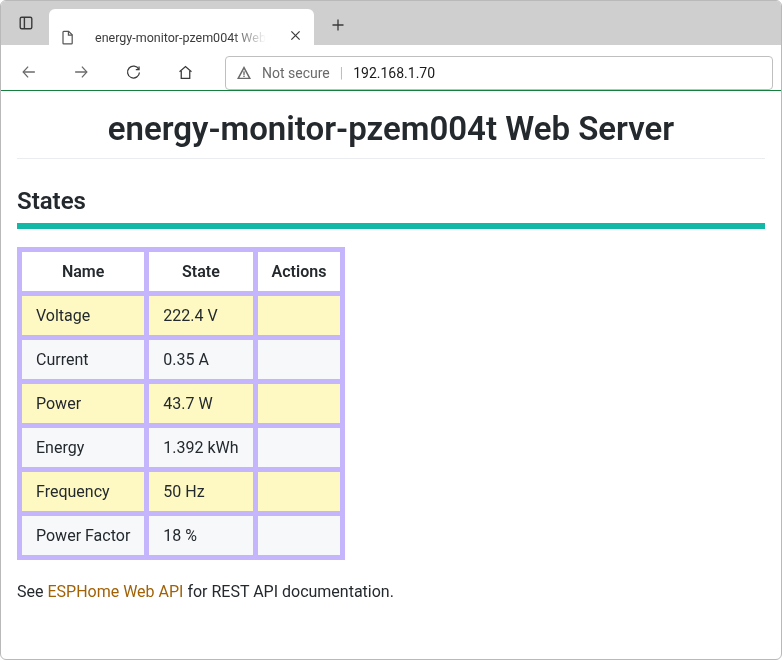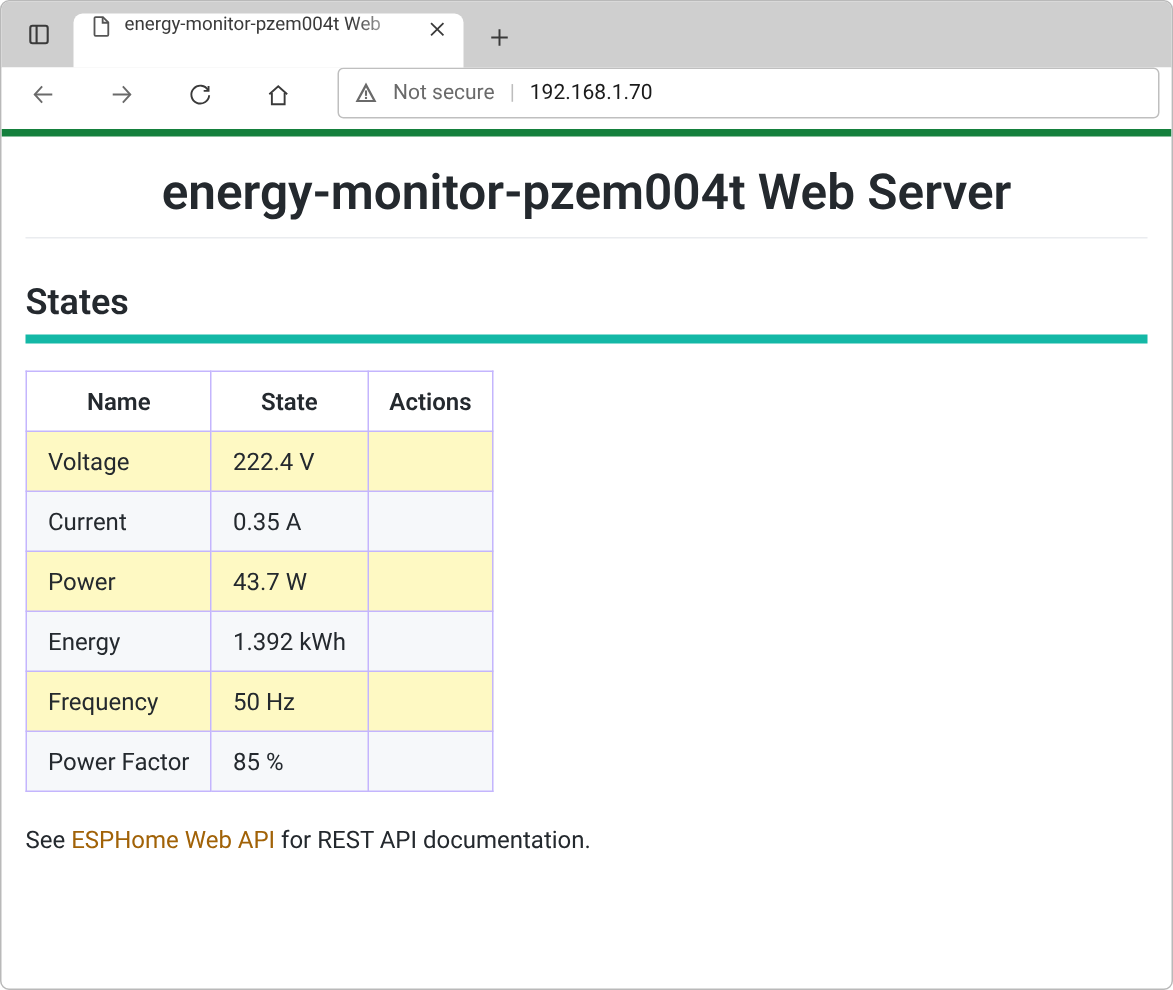--- a/index.html
+++ b/index.html
@@ -35,25 +35,25 @@
     color: #3a3a3a;
   }
   .tab {
     background: #fff;
     height: 36px;
     min-width: 260px;
     max-width: 300px;
     border-top-left-radius: 6px;
     border-top-right-radius: 6px;
     display: flex;
-    align-items: flex-start;
+    align-items: flex-end;
     padding: 0 8px 0 10px;
     margin-left: 6px;
     position: relative;
-    gap: 8px;
+    gap: 20px;
   }
   .tab .tab-title {
     font-size: 12.5px;
     color: #3b3b3b;
     white-space: nowrap;
     overflow: hidden;
     text-overflow: clip;
     flex: 1;
     mask-image: linear-gradient(to right, #000 80%, transparent 100%);
     -webkit-mask-image: linear-gradient(to right, #000 80%, transparent 100%);
@@ -67,23 +67,23 @@
     width: 32px; height: 32px;
     display:flex; align-items:center; justify-content:center;
     margin: 0 0 4px 8px;
     color:#3a3a3a;
     border-radius:4px;
   }
 
   .chrome-toolbar {
     height: 46px;
     background: #fff;
-    border-bottom: 5px solid #15803d;
-    display: flex;
-    align-items: flex-start;
+    border-bottom: 1px solid #15803d;
+    display: flex;
+    align-items: flex-end;
     padding: 0 8px;
     gap: 12px;
   }
   .nav-btn {
     width: 40px; height: 36px;
     display:flex; align-items:center; justify-content:center;
     color:#6a6a6a;
     border-radius:4px;
   }
   .nav-btn.enabled { color:#3a3a3a; }
@@ -128,21 +128,21 @@
     border-bottom: 6px solid #14b8a6;
     color:#24292e;
   }
   table.states {
     border-collapse: collapse;
     margin-top: 18px;
     font-size: 16px;
     color:#24292e;
   }
   table.states th, table.states td {
-    border: 1px solid #c4b5fd;
+    border: 5px solid #c4b5fd;
     padding: 10px 14px;
     text-align: left;
     vertical-align: middle;
   }
   table.states th {
     font-weight: 600;
     text-align: center;
     background: #fff;
   }
   table.states td.actions { min-width: 80px; }
@@ -263,21 +263,21 @@
         <td>1.392 kWh</td>
         <td class="actions"></td>
       </tr>
       <tr class="odd">
         <td>Frequency</td>
         <td>50 Hz</td>
         <td class="actions"></td>
       </tr>
       <tr class="even">
         <td>Power Factor</td>
-        <td>85 %</td>
+        <td>18 %</td>
         <td class="actions"></td>
       </tr>
     </tbody>
   </table>
 
   <p class="footer-note">
     <span>See </span><a href="#" class="api-link">ESPHome Web API</a><span> for REST API documentation.</span>
   </p>
 </div>
 

